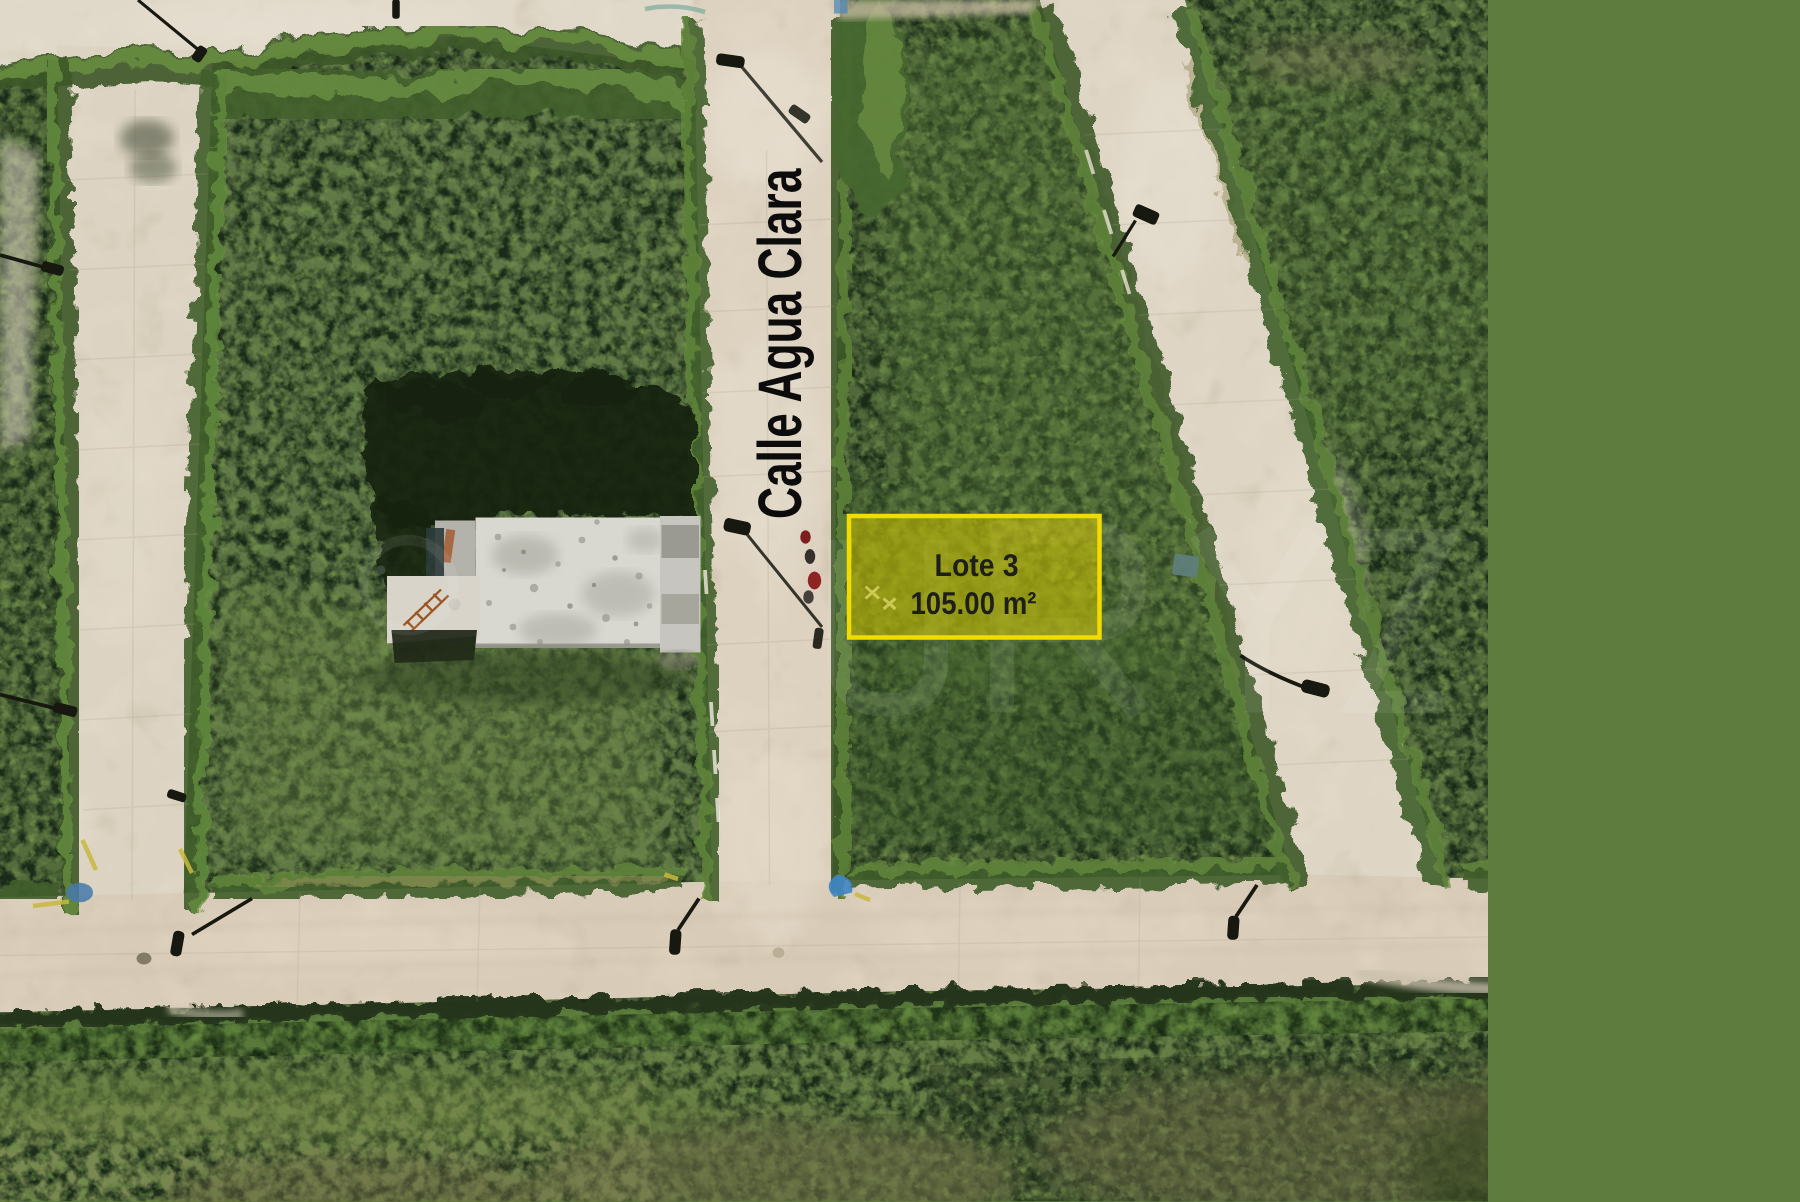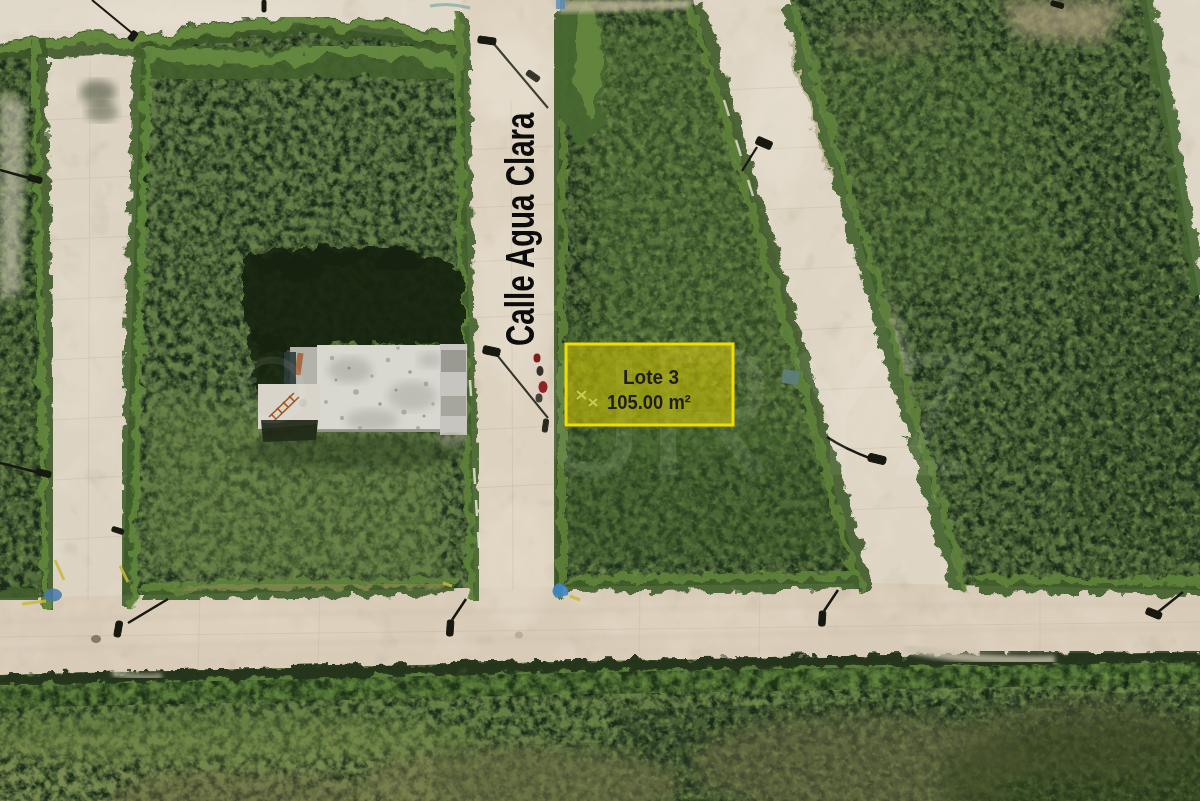--- a/index.html
+++ b/index.html
@@ -1,16 +1,16 @@
 <!DOCTYPE html>
 <html><head>
 <meta charset="utf-8">
 <style>
   html,body{margin:0;padding:0;background:#5f7c3f;}
-  #stage{position:relative;width:1200px;height:801px;overflow:hidden;font-family:"Liberation Sans",sans-serif;}
+  #stage{position:relative;width:992px;height:801px;overflow:hidden;font-family:"Liberation Sans",sans-serif;}
   svg{display:block;}
 </style>
 </head>
 <body>
 <div id="stage">
 <svg width="1200" height="801" viewBox="0 0 1200 801" xmlns="http://www.w3.org/2000/svg">
 <defs>
   <filter id="veg" color-interpolation-filters="sRGB" x="-5%" y="-5%" width="110%" height="110%">
     <feTurbulence type="fractalNoise" baseFrequency="0.12 0.11" numOctaves="3" seed="7" result="n1"></feTurbulence>
     <feColorMatrix in="n1" type="matrix" values="0 0 0 0 0.10  0 0 0 0 0.17  0 0 0 0 0.10  2.6 0.7 0 0 -1.22" result="dark"></feColorMatrix>

